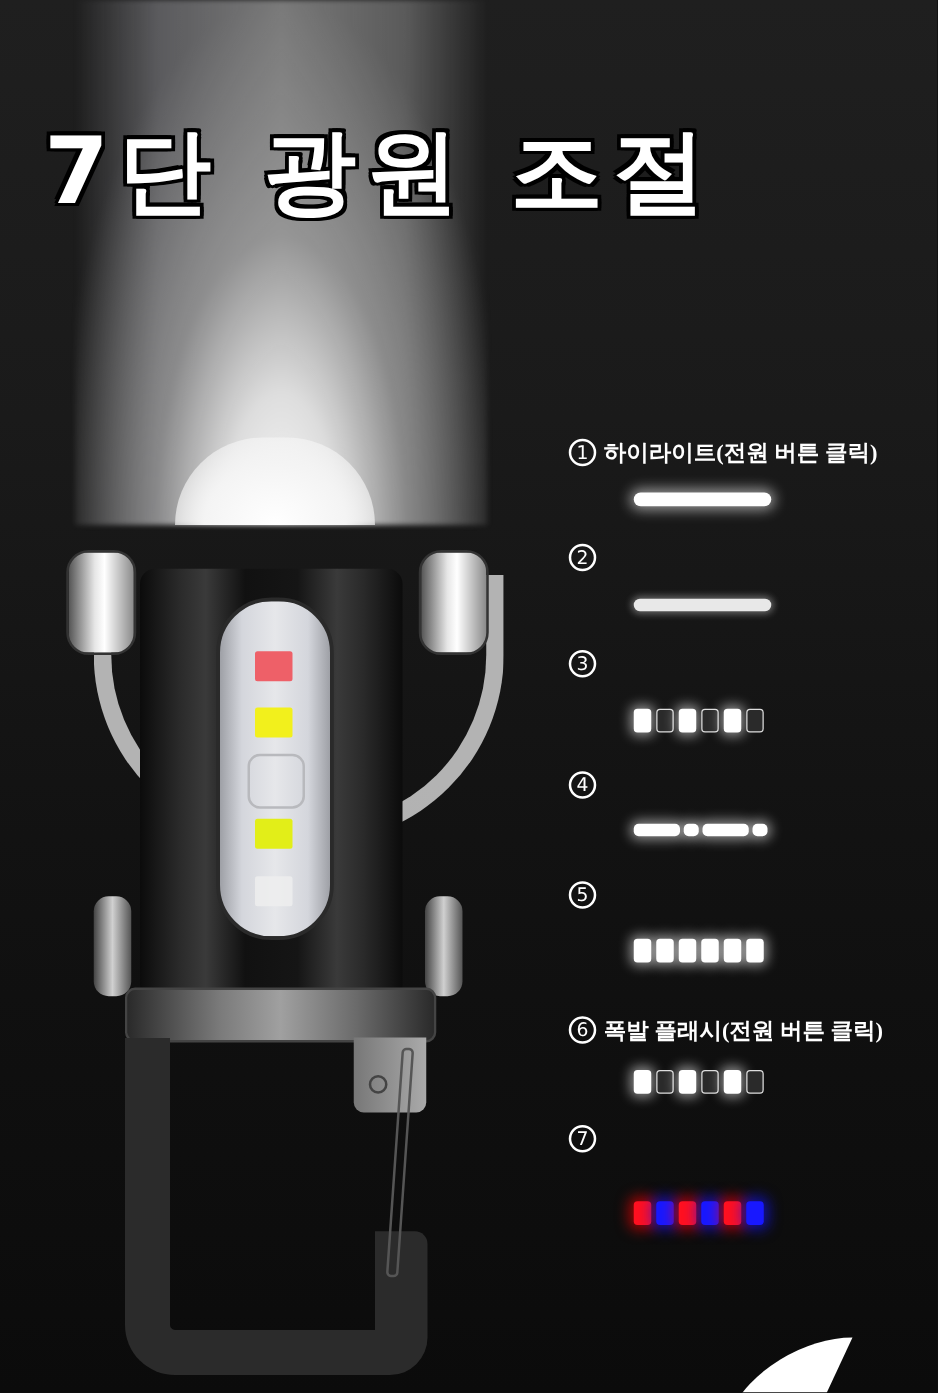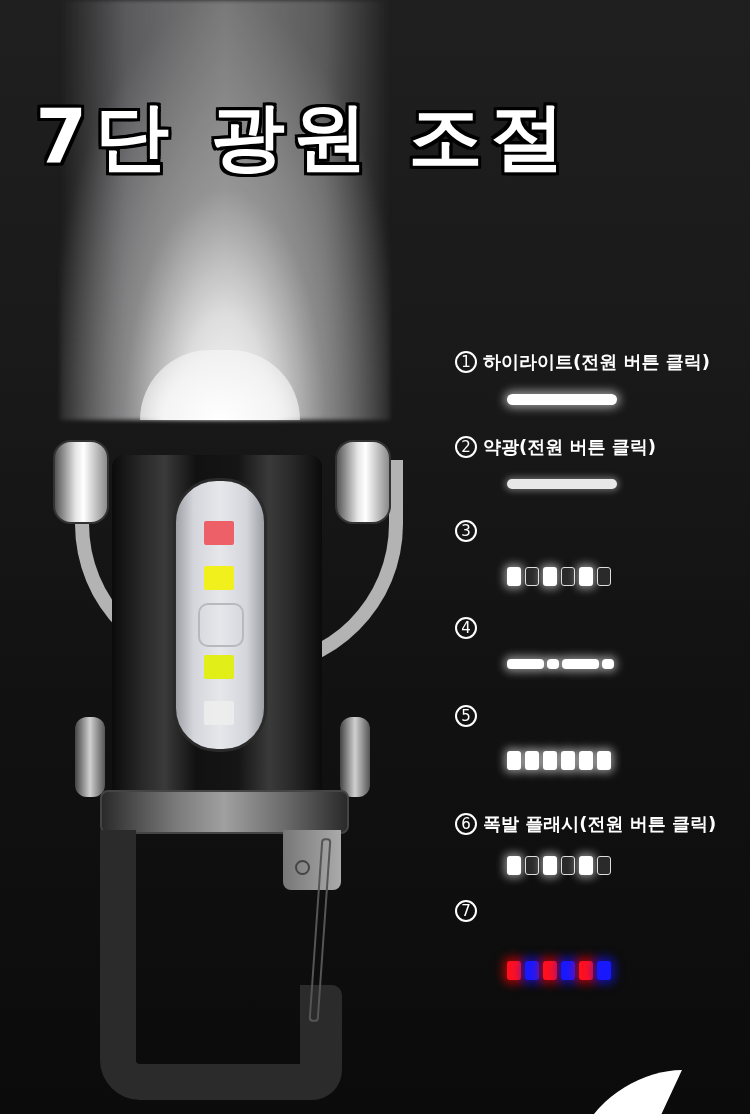--- a/index.html
+++ b/index.html
@@ -47,21 +47,21 @@
     border-right-color:transparent;}
   .hook-r{left:300px;top:985px;width:42px;height:115px;background:#2b2b2b;border-radius:0 10px 30px 0;}
   .clip{left:283px;top:830px;width:58px;height:60px;background:linear-gradient(90deg,#777,#aaa);border-radius:0 0 8px 8px;}
   .clip .hole{position:absolute;left:12px;top:30px;width:11px;height:11px;border:2px solid #444;border-radius:50%;}
   .wire{left:315px;top:838px;width:6px;height:180px;border:2px solid #555;border-radius:4px;transform:rotate(4deg);}
   .fin{left:598px;top:1070px;width:70px;height:60px;background:#fff;border-radius:100% 0 0 0;transform:skewX(-25deg);}
   
   .mode{position:absolute;left:455px;}
   .mode .head{display:flex;align-items:center;}
   .circ{width:22px;height:22px;border:2px solid #fff;border-radius:50%;color:#fff;font-size:15px;display:flex;align-items:center;justify-content:center;box-sizing:border-box;line-height:1;margin-right:6px;}
-  .mlabel{color:#fff;font-size:18px;font-weight:bold;white-space:nowrap;}
+  .mlabel{color:#fff;font-size:18px;font-weight:bold;white-space:nowrap;font-family:Liberation Serif, serif;}
   .viz{position:absolute;left:52px;display:flex;gap:4px;}
   .bar{background:#fff;border-radius:6px;box-shadow:0 0 10px 3px rgba(255,255,255,0.55);}
   .cell{width:14px;height:19px;border-radius:3px;}
   .cell.on{background:#fff;box-shadow:0 0 9px 3px rgba(255,255,255,0.5);}
   .cell.off{background:#2a2a2a;border:1.5px solid #ddd;box-sizing:border-box;}
   .cell.red{background:#ff1020;box-shadow:0 0 10px 4px rgba(255,0,0,0.6);}
   .cell.blue{background:#1818ff;box-shadow:0 0 10px 4px rgba(20,20,255,0.6);}
   .sos{height:10px;border-radius:4px;background:#fff;box-shadow:0 0 9px 3px rgba(255,255,255,0.5);}
 </style>
 </head>
@@ -101,21 +101,20 @@
         <span class="mlabel">하이라이트(전원 버튼 클릭)</span>
       </div>
     <div class="viz" style="top:44px;">
         <div class="bar" style="width:110px;height:11px;"></div>
       </div>
   </div>
 
   <div class="mode" style="top:435px;">
     <div class="head">
         <span class="circ">2</span>
-        <span class="mlabel">약광(전원 버튼 클릭)</span>
       </div>
     <div class="viz" style="top:44px;">
         <div class="bar" style="width:110px;height:10px;background:#e8e8e8;box-shadow:0 0 6px 2px rgba(255,255,255,0.35);"></div>
       </div>
   </div>
 
   <div class="mode" style="top:520px;">
     <div class="head">
         <span class="circ">3</span>
       </div>

